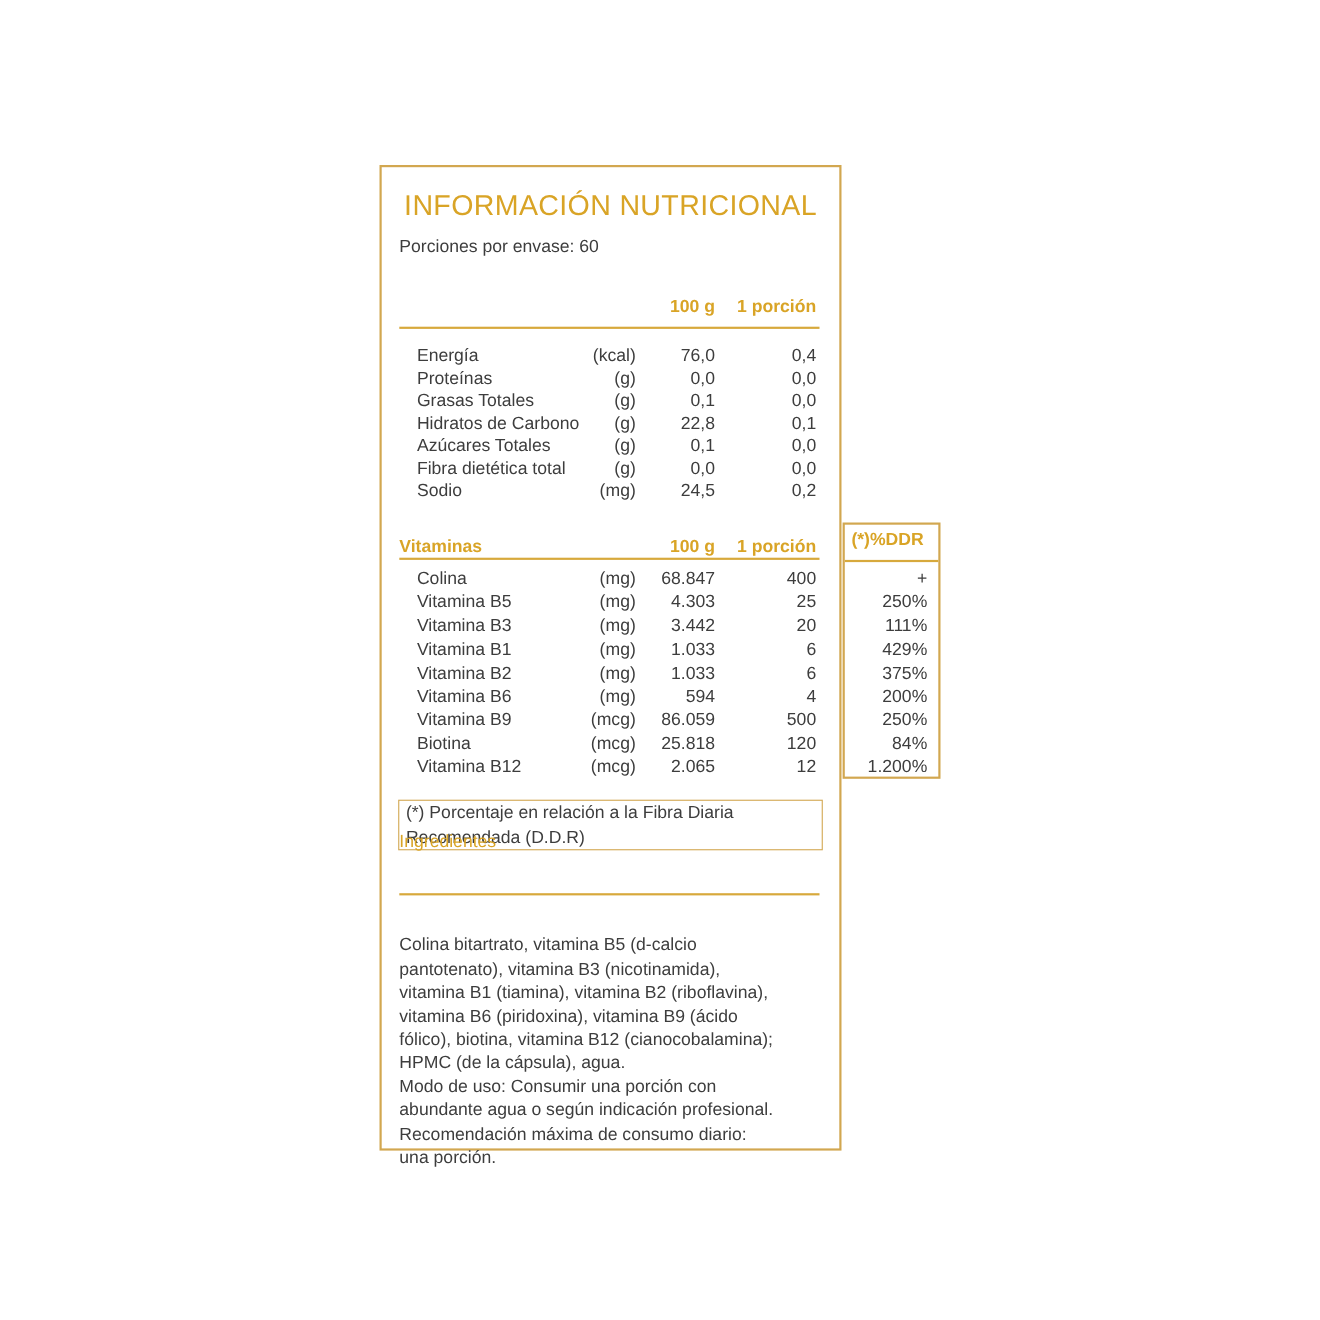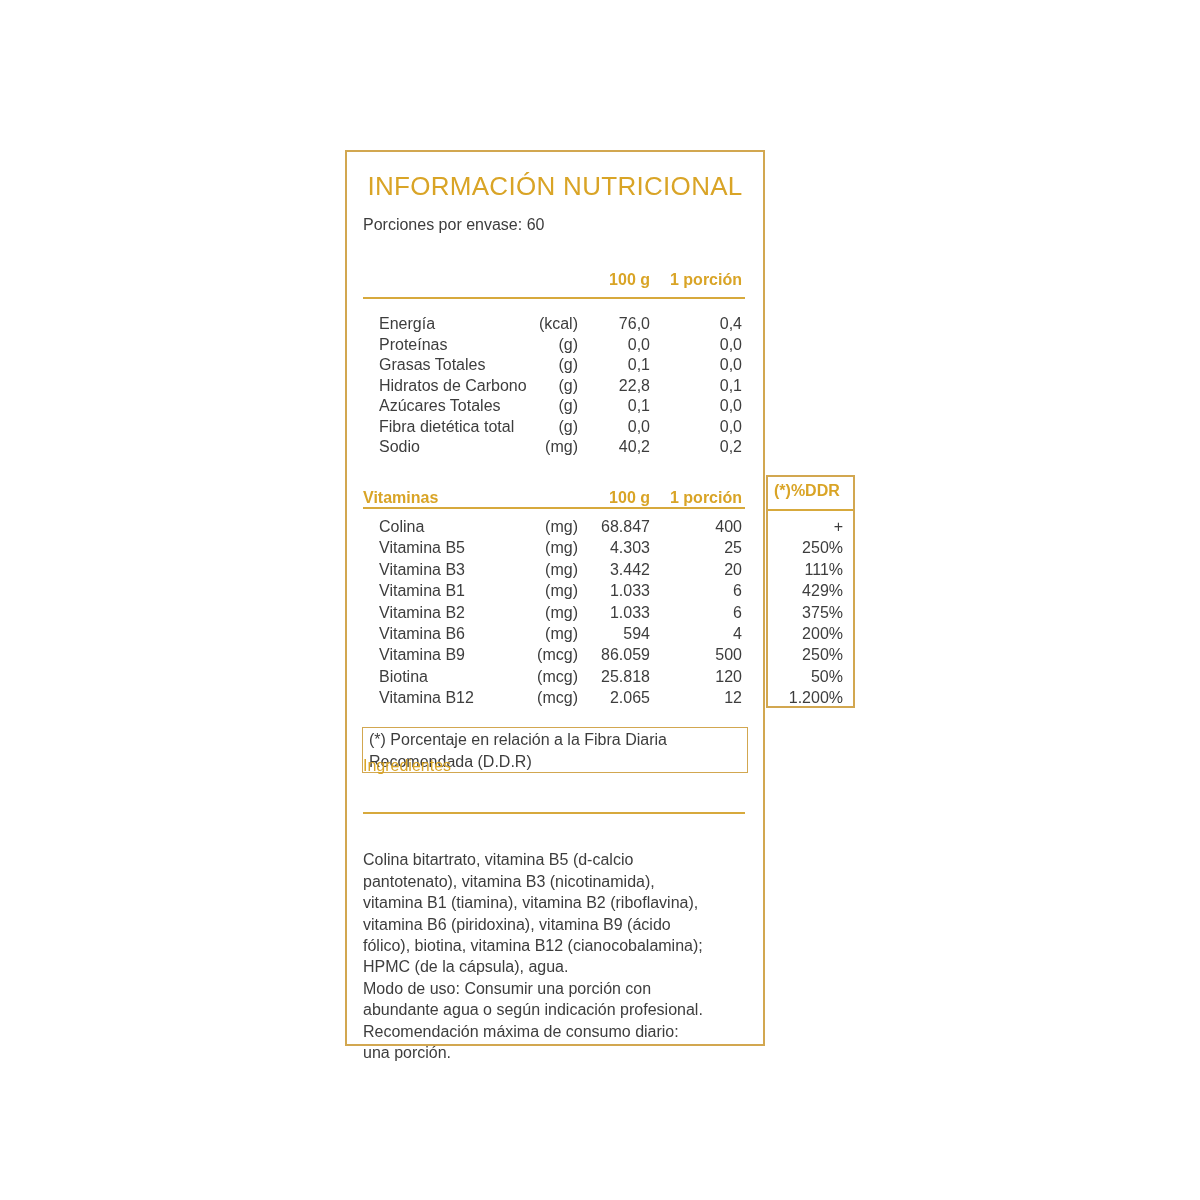--- a/index.html
+++ b/index.html
@@ -185,21 +185,21 @@
     </div>
     <div class="trow">
       <span class="c-name">Fibra dietética total</span>
       <span class="c-unit">(g)</span>
       <span class="c-100">0,0</span>
       <span class="c-por">0,0</span>
     </div>
     <div class="trow">
       <span class="c-name">Sodio</span>
       <span class="c-unit">(mg)</span>
-      <span class="c-100">40,2</span>
+      <span class="c-100">24,5</span>
       <span class="c-por">0,2</span>
     </div>
   </div>
 
   <div class="vitamins-header">
     <span class="vh-title">Vitaminas</span>
     <span class="c-100">100 g</span>
     <span class="c-por">1 porción</span>
   </div>
 
@@ -266,21 +266,21 @@
     <div class="ddr-header">(*)%DDR</div>
     <div class="ddr-hr"></div>
     <div class="ddr-values">
       <div class="ddr-val">+</div>
       <div class="ddr-val">250%</div>
       <div class="ddr-val">111%</div>
       <div class="ddr-val">429%</div>
       <div class="ddr-val">375%</div>
       <div class="ddr-val">200%</div>
       <div class="ddr-val">250%</div>
-      <div class="ddr-val">50%</div>
+      <div class="ddr-val">84%</div>
       <div class="ddr-val">1.200%</div>
     </div>
   </div>
 
   <div class="footnote-box">(*) Porcentaje en relación a la Fibra Diaria
 Recomendada (D.D.R)</div>
 
   <div class="ingredients-title">Ingredientes</div>
 
   <div class="hr hr3"></div>

